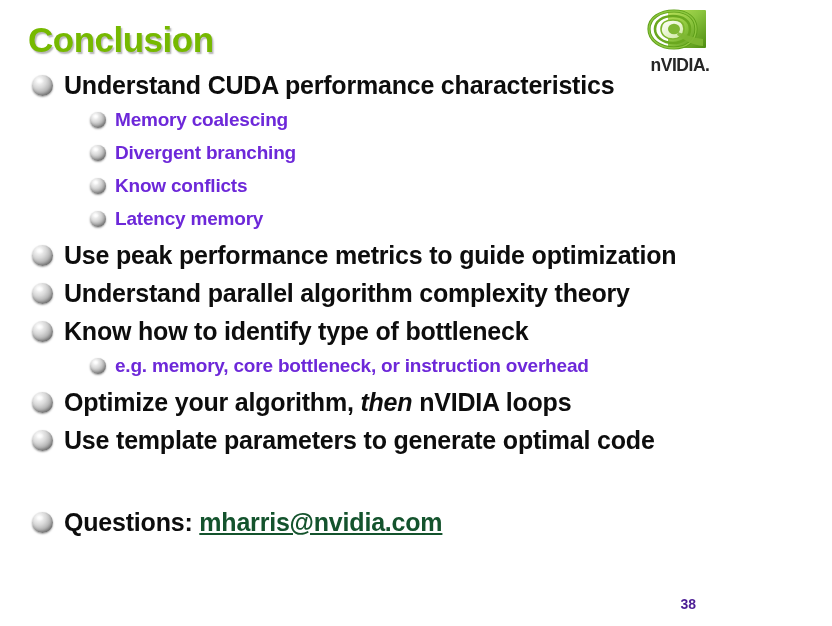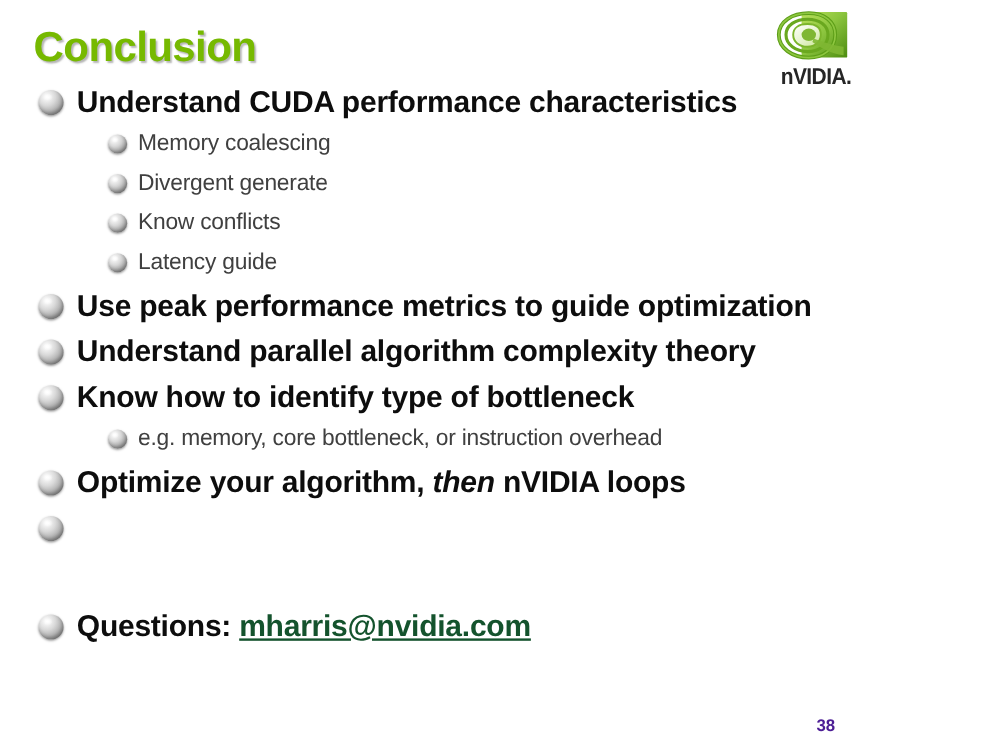--- a/index.html
+++ b/index.html
@@ -128,22 +128,22 @@
   .text1 {
     font-size: 25px;
     font-weight: bold;
     color: #0d0d0d;
     line-height: 34px;
     letter-spacing: -0.2px;
     white-space: nowrap;
   }
   .text2 {
     font-size: 19px;
-    font-weight: normal;
-    color: #404040;
+    font-weight: bold;
+    color: #6d28d9;
     line-height: 28px;
     letter-spacing: -0.2px;
     white-space: nowrap;
   }
   .em-italic { font-style: italic; }
 
   .maillink {
     color: #14532d;
     text-decoration: underline;
     text-underline-offset: 2px;
@@ -204,31 +204,31 @@
       <span class="text1">Understand CUDA performance characteristics</span>
     </div>
 
     <div class="row level2">
       <span class="bullet"></span>
       <span class="text2">Memory coalescing</span>
     </div>
 
     <div class="row level2">
       <span class="bullet"></span>
-      <span class="text2">Divergent generate</span>
+      <span class="text2">Divergent branching</span>
     </div>
 
     <div class="row level2">
       <span class="bullet"></span>
       <span class="text2">Know conflicts</span>
     </div>
 
     <div class="row level2">
       <span class="bullet"></span>
-      <span class="text2">Latency guide</span>
+      <span class="text2">Latency memory</span>
     </div>
 
     <div class="row level1">
       <span class="bullet"></span>
       <span class="text1">Use peak performance metrics to guide optimization</span>
     </div>
 
     <div class="row level1">
       <span class="bullet"></span>
       <span class="text1">Understand parallel algorithm complexity theory</span>
@@ -246,20 +246,21 @@
 
     <div class="row level1">
       <span class="bullet"></span>
       <span class="text1">
         <span>Optimize your algorithm, </span><span class="em-italic">then</span><span> nVIDIA loops</span>
       </span>
     </div>
 
     <div class="row level1">
       <span class="bullet"></span>
+      <span class="text1">Use template parameters to generate optimal code</span>
     </div>
 
     <div class="row level1 spacer-row"></div>
 
     <div class="row level1">
       <span class="bullet"></span>
       <span class="text1">
         <span>Questions: </span><a class="maillink" href="#">mharris@nvidia.com</a>
       </span>
     </div>

